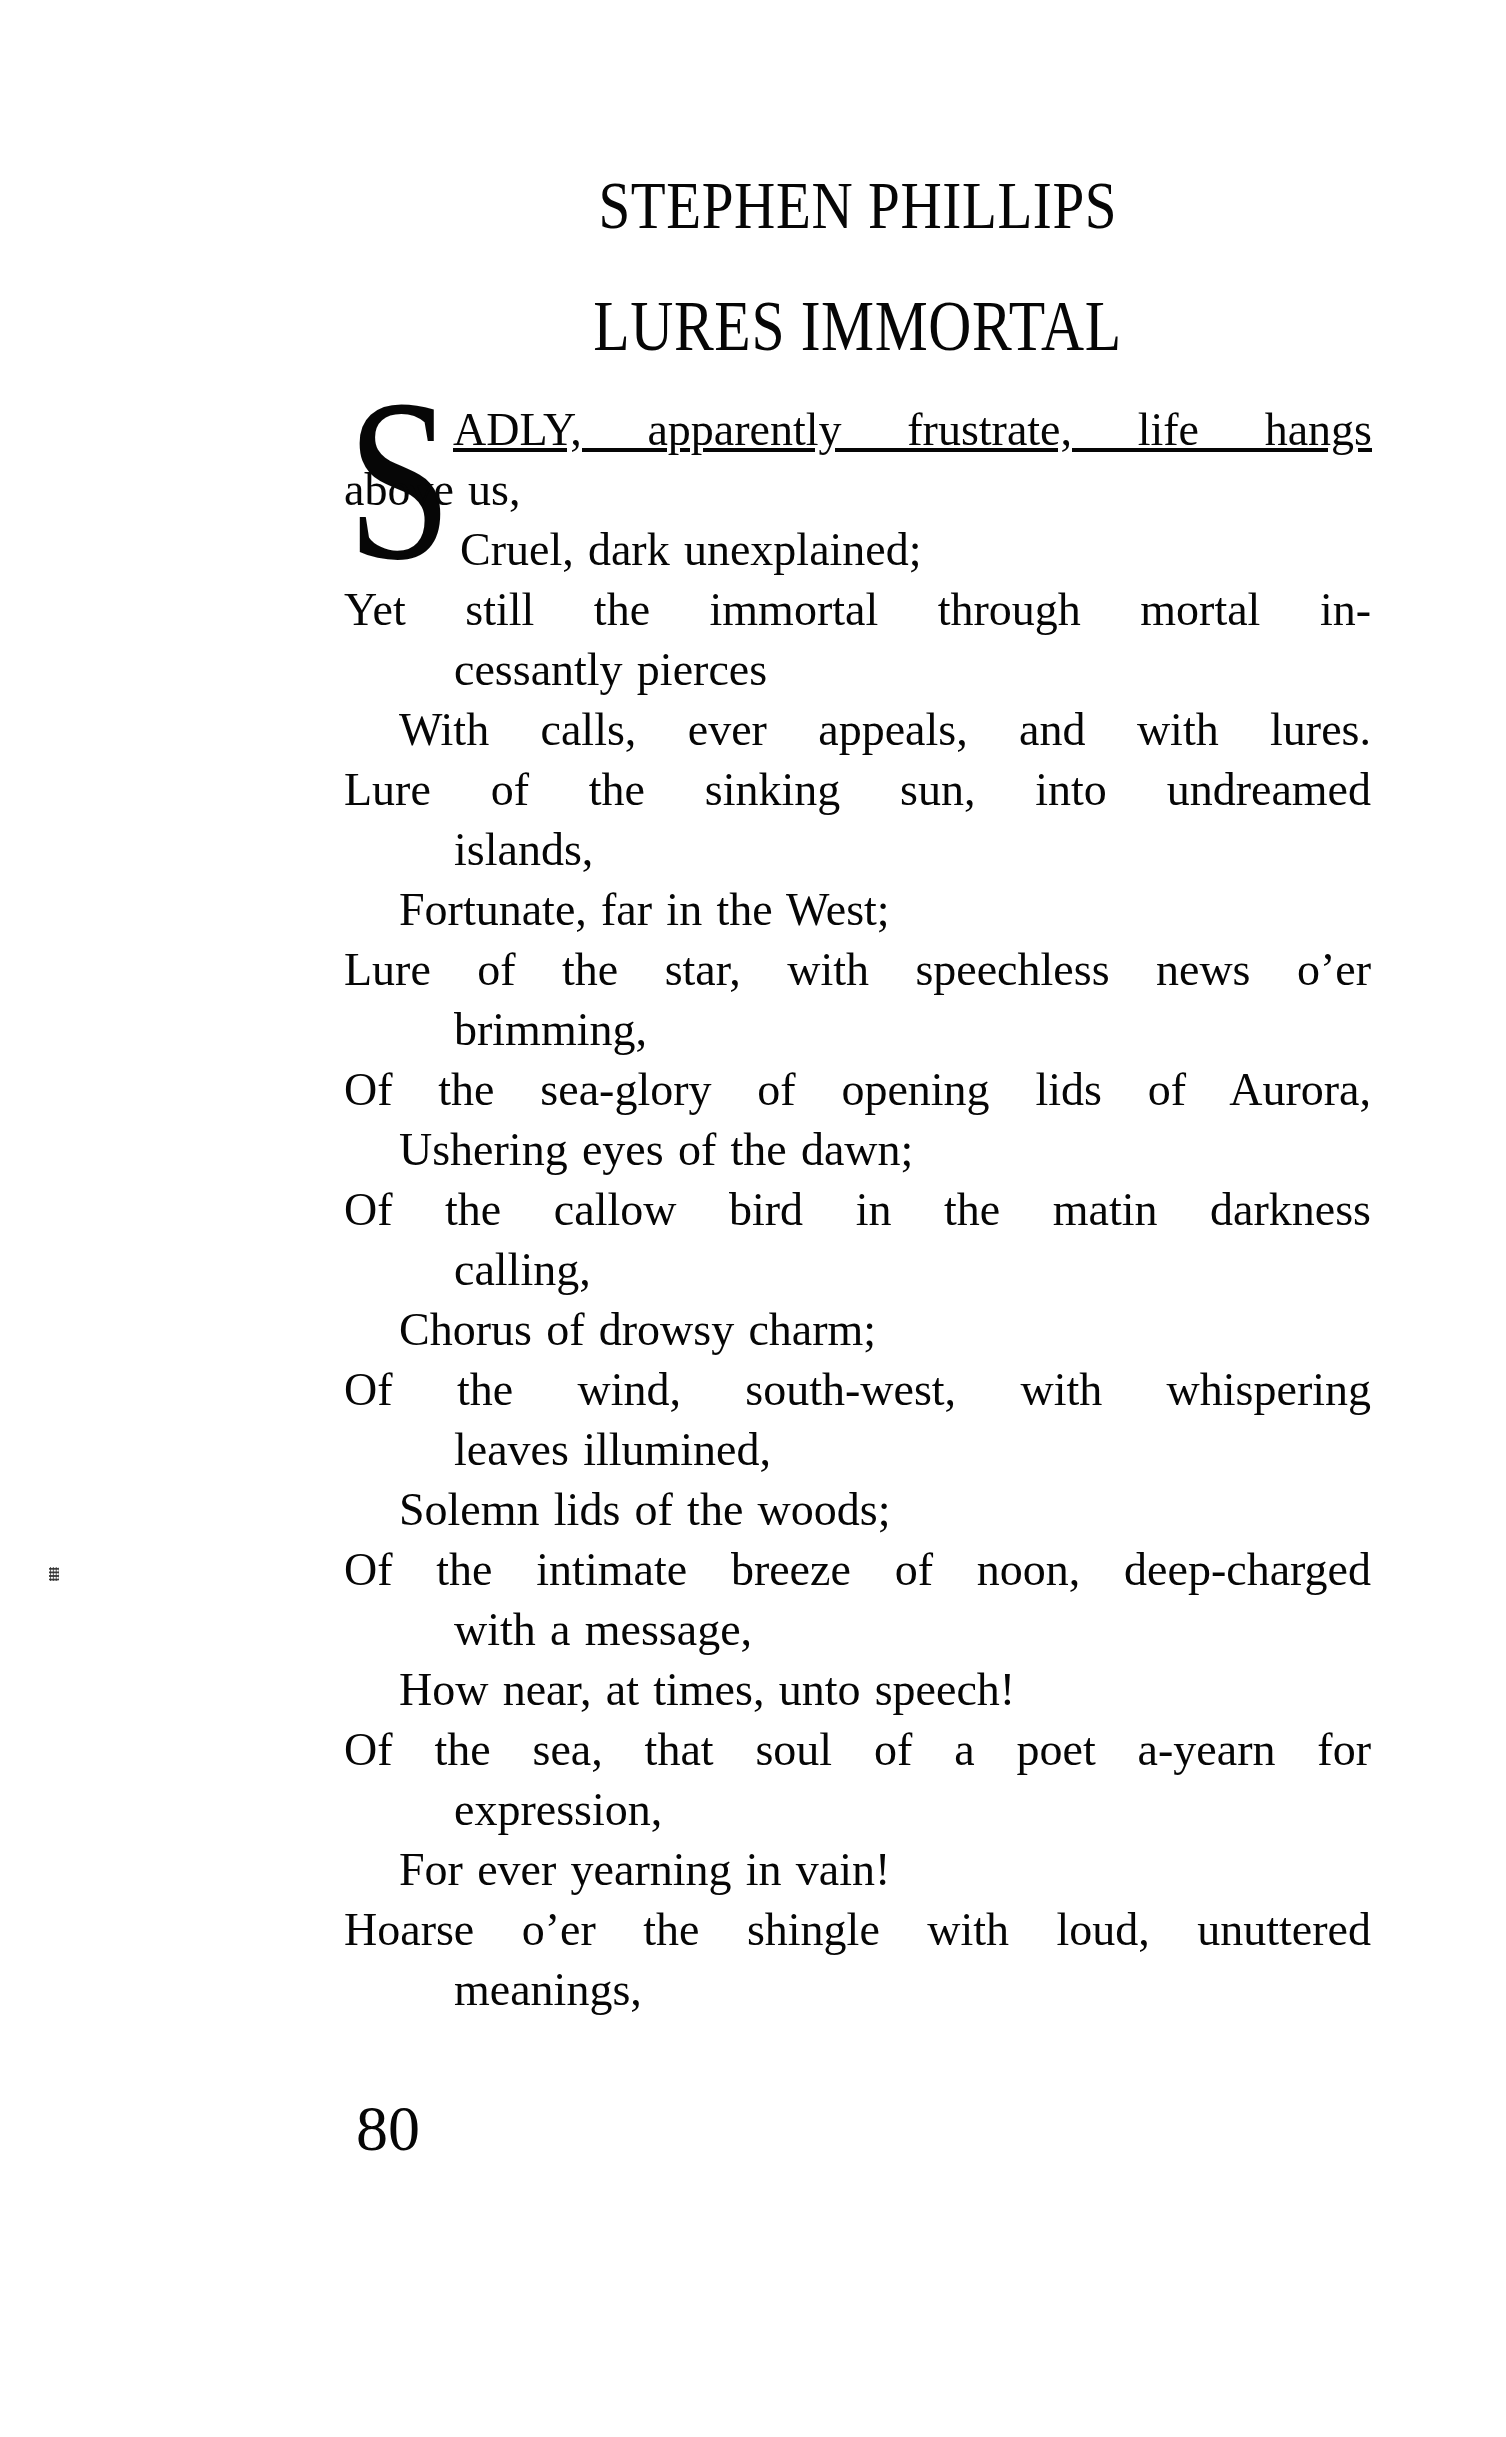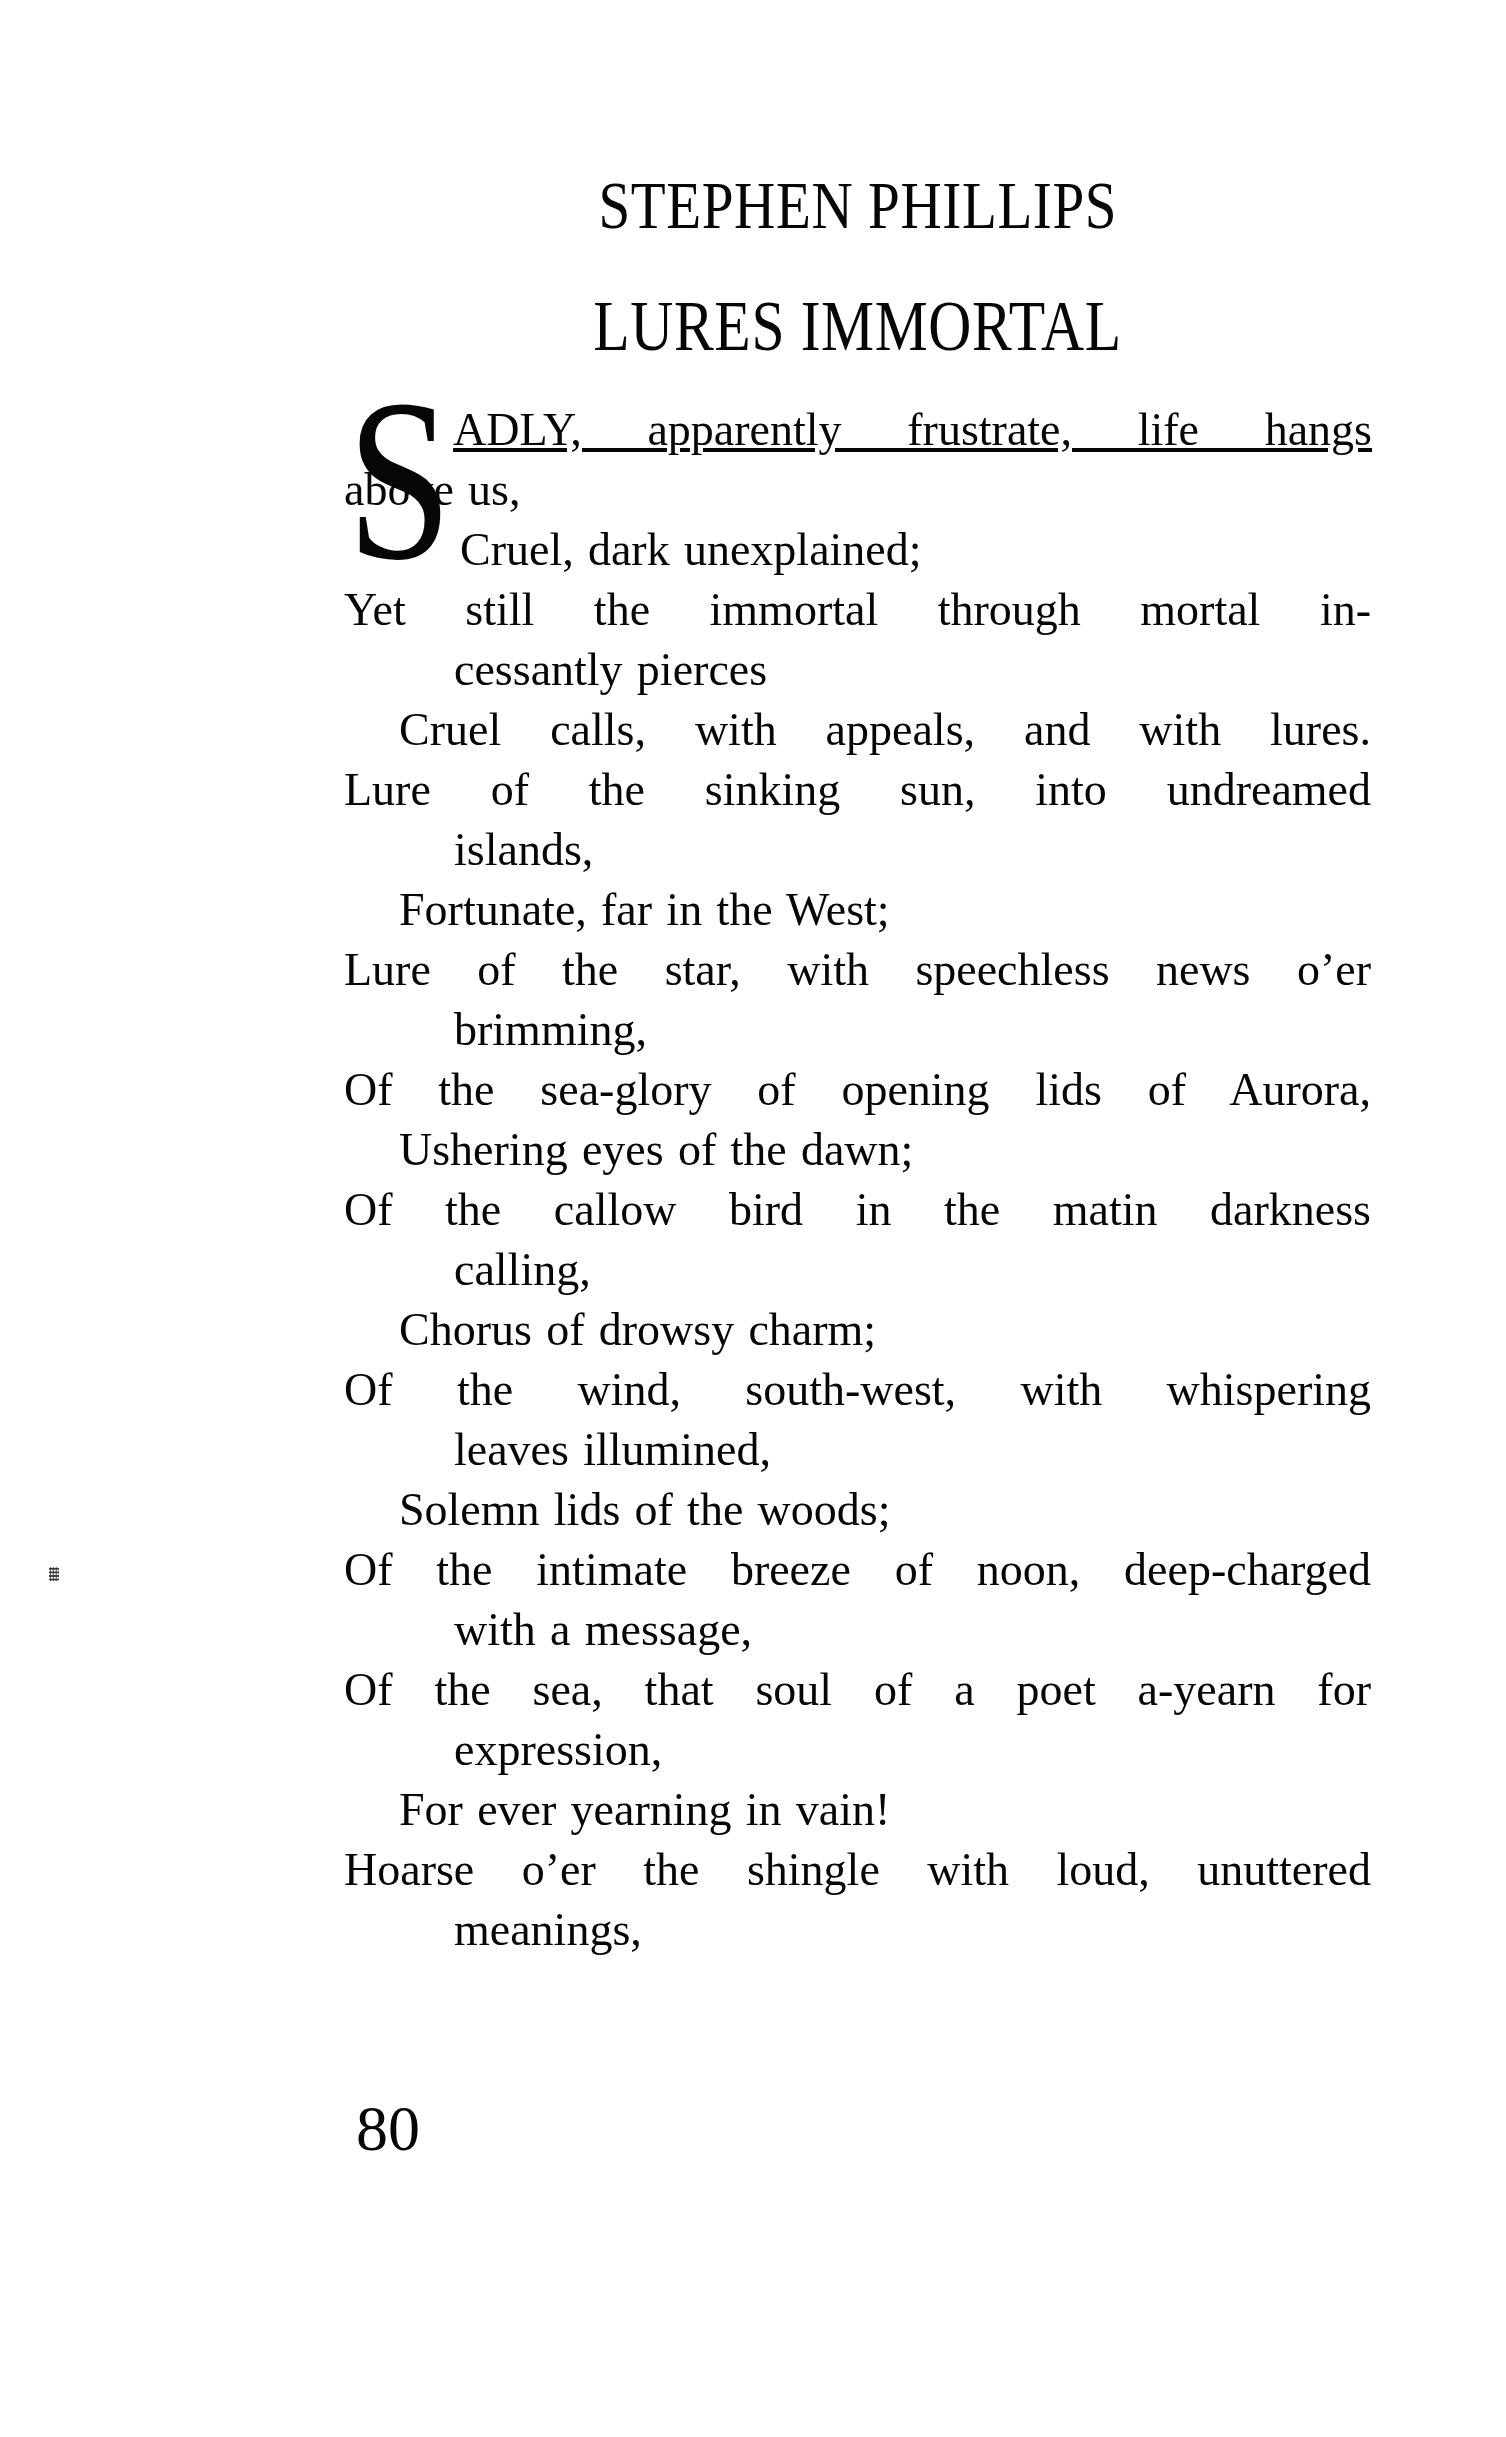--- a/index.html
+++ b/index.html
@@ -105,36 +105,37 @@
   </div>
 
   <div class="drop-cap">S</div>
 
   <div class="poem" id="poem-body">
       <div class="poem-line ind-dc-first just">ADLY, apparently frustrate, life hangs</div>
       <div class="poem-line ind-deep">above us,</div>
       <div class="poem-line ind-dc-third">Cruel, dark unexplained;</div>
       <div class="poem-line ind-flush just">Yet still the immortal through mortal in-</div>
       <div class="poem-line ind-cont">cessantly pierces</div>
-      <div class="poem-line ind-hang just">Cruel calls, with appeals, and with lures.</div>
+      <div class="poem-line ind-hang just">With calls, ever appeals, and with lures.</div>
       <div class="poem-line ind-flush just">Lure of the sinking sun, into undreamed</div>
       <div class="poem-line ind-cont">islands,</div>
       <div class="poem-line ind-hang">Fortunate, far in the West;</div>
       <div class="poem-line ind-flush just">Lure of the star, with speechless news o’er</div>
       <div class="poem-line ind-cont">brimming,</div>
       <div class="poem-line ind-flush just">Of the sea-glory of opening lids of Aurora,</div>
       <div class="poem-line ind-hang">Ushering eyes of the dawn;</div>
       <div class="poem-line ind-flush just">Of the callow bird in the matin darkness</div>
       <div class="poem-line ind-cont">calling,</div>
       <div class="poem-line ind-hang">Chorus of drowsy charm;</div>
       <div class="poem-line ind-flush just">Of the wind, south-west, with whispering</div>
       <div class="poem-line ind-cont">leaves illumined,</div>
       <div class="poem-line ind-hang">Solemn lids of the woods;</div>
       <div class="poem-line ind-flush just">Of the intimate breeze of noon, deep-charged</div>
       <div class="poem-line ind-cont">with a message,</div>
+      <div class="poem-line ind-hang">How near, at times, unto speech!</div>
       <div class="poem-line ind-flush just">Of the sea, that soul of a poet a-yearn for</div>
       <div class="poem-line ind-cont">expression,</div>
       <div class="poem-line ind-hang">For ever yearning in vain!</div>
       <div class="poem-line ind-flush just">Hoarse o’er the shingle with loud, unuttered</div>
       <div class="poem-line ind-cont">meanings,</div>
     </div>
 
   <div class="page-number">80</div>
 
   <div class="ink-speck"></div>

